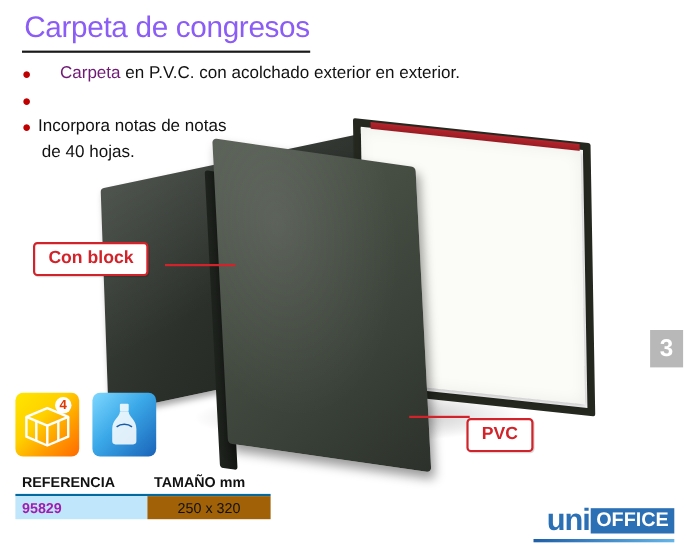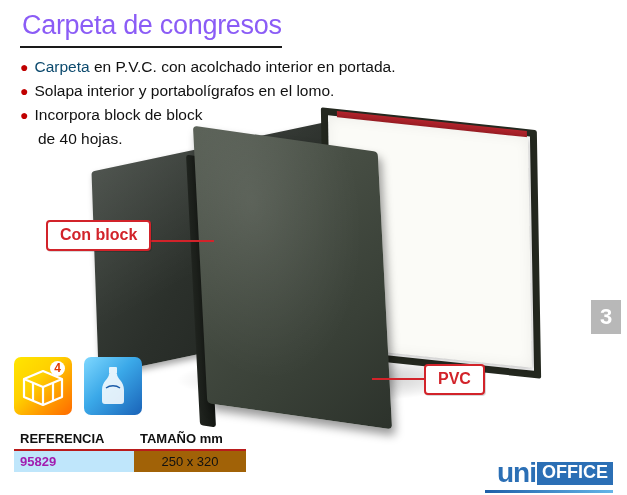--- a/index.html
+++ b/index.html
@@ -50,21 +50,21 @@
     line-height: 22px;
     margin-bottom: 2px;
   }
   .bullet .dot {
     color: #c00000;
     font-size: 14px;
     line-height: 22px;
     margin-right: 6px;
   }
   .bullet .txt { white-space: pre-wrap; }
-  .hl { color: #0c4a6e; }
+  .hl { color: #701a75; margin-left: 20px; }
   .bullet-cont {
     font-size: 15.5px;
     color: #111111;
     line-height: 22px;
     padding-left: 18px;
   }
 
   
   #photo {
     position: absolute;
@@ -171,22 +171,22 @@
     background: #ffffff;
     border: 2px solid #d2232a;
     border-radius: 4px;
     color: #d2232a;
     font-weight: bold;
     font-size: 16px;
     padding: 4px 12px 5px 12px;
     white-space: nowrap;
     box-shadow: 1px 1px 0 rgba(0,0,0,.15);
   }
-  #callout-block { left: 46px; top: 220px; }
-  #callout-pvc   { left: 424px; top: 364px; }
+  #callout-block { left: 30px; top: 220px; }
+  #callout-pvc   { left: 424px; top: 380px; }
   .leader {
     position: absolute;
     background: #d2232a;
     height: 2px;
   }
 
   
   #page-badge {
     position: absolute;
     right: 6px;
@@ -237,21 +237,21 @@
     left: 14px;
     top: 428px;
     width: 232px;
     font-size: 13px;
   }
   #ref-table .row { display: flex; }
   #ref-table .hdr {
     background: #ffffff;
     font-weight: bold;
     color: #111;
-    border-bottom: 2px solid #b91c1c;
+    border-bottom: 2px solid #0369a1;
   }
   #ref-table .c1 {
     width: 120px;
     padding: 3px 6px;
     box-sizing: border-box;
   }
   #ref-table .c2 {
     width: 112px;
     padding: 3px 6px;
     box-sizing: border-box;
@@ -304,29 +304,28 @@
 </style>
 </head>
 <body>
 
 <div id="title">Carpeta de congresos</div>
 <div id="title-rule"></div>
 
 <div id="bullets">
   <div class="bullet">
     <span class="dot">●</span>
-    <span class="txt"><span class="hl">Carpeta</span><span> en P.V.C. con acolchado interior en portada.</span></span>
+    <span class="txt"><span class="hl">Carpeta</span><span> en P.V.C. con acolchado exterior en exterior.</span></span>
   </div>
   <div class="bullet">
     <span class="dot">●</span>
-    <span class="txt">Solapa interior y portabolígrafos en el lomo.</span>
   </div>
   <div class="bullet">
     <span class="dot">●</span>
-    <span class="txt">Incorpora block de block</span>
+    <span class="txt">Incorpora notas de notas</span>
   </div>
   <div class="bullet-cont">de 40 hojas.</div>
 </div>
 
 <div id="photo">
   <div class="folder-shadow"></div>
   <div class="folder-back"></div>
   <div class="block-outline"></div>
   <div class="block-red"></div>
   <div class="block-white"></div>

